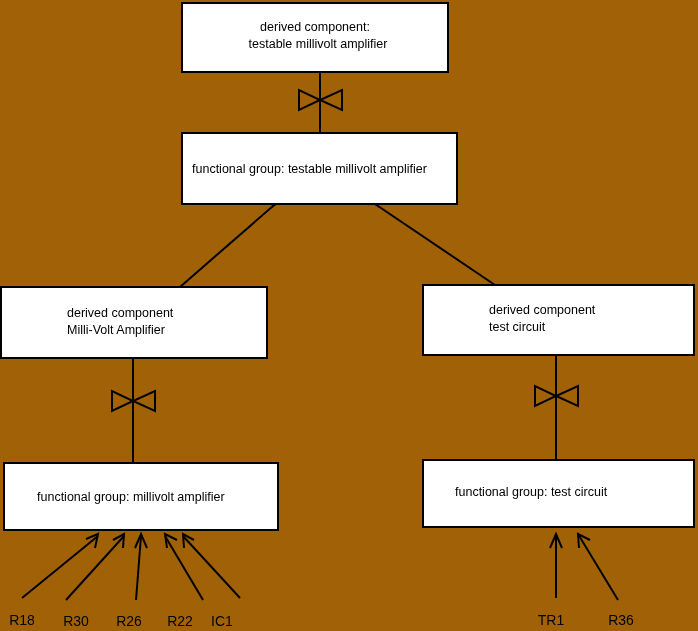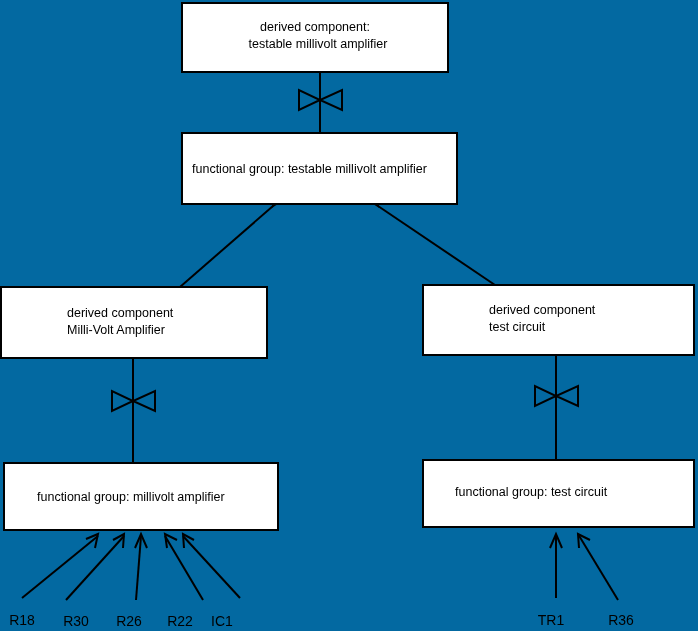--- a/index.html
+++ b/index.html
@@ -8,21 +8,21 @@
     padding: 0;
     background: #ffffff;
   }
   body {
     font-family: "Liberation Sans", sans-serif;
   }
   #diagram-root {
     position: relative;
     width: 698px;
     height: 631px;
-    background: #0369a1;
+    background: #a16207;
     overflow: hidden;
   }
   svg#diagram-svg {
     display: block;
     width: 698px;
     height: 631px;
   }
   .node-box {
     fill: #ffffff;
     stroke: #000000;

